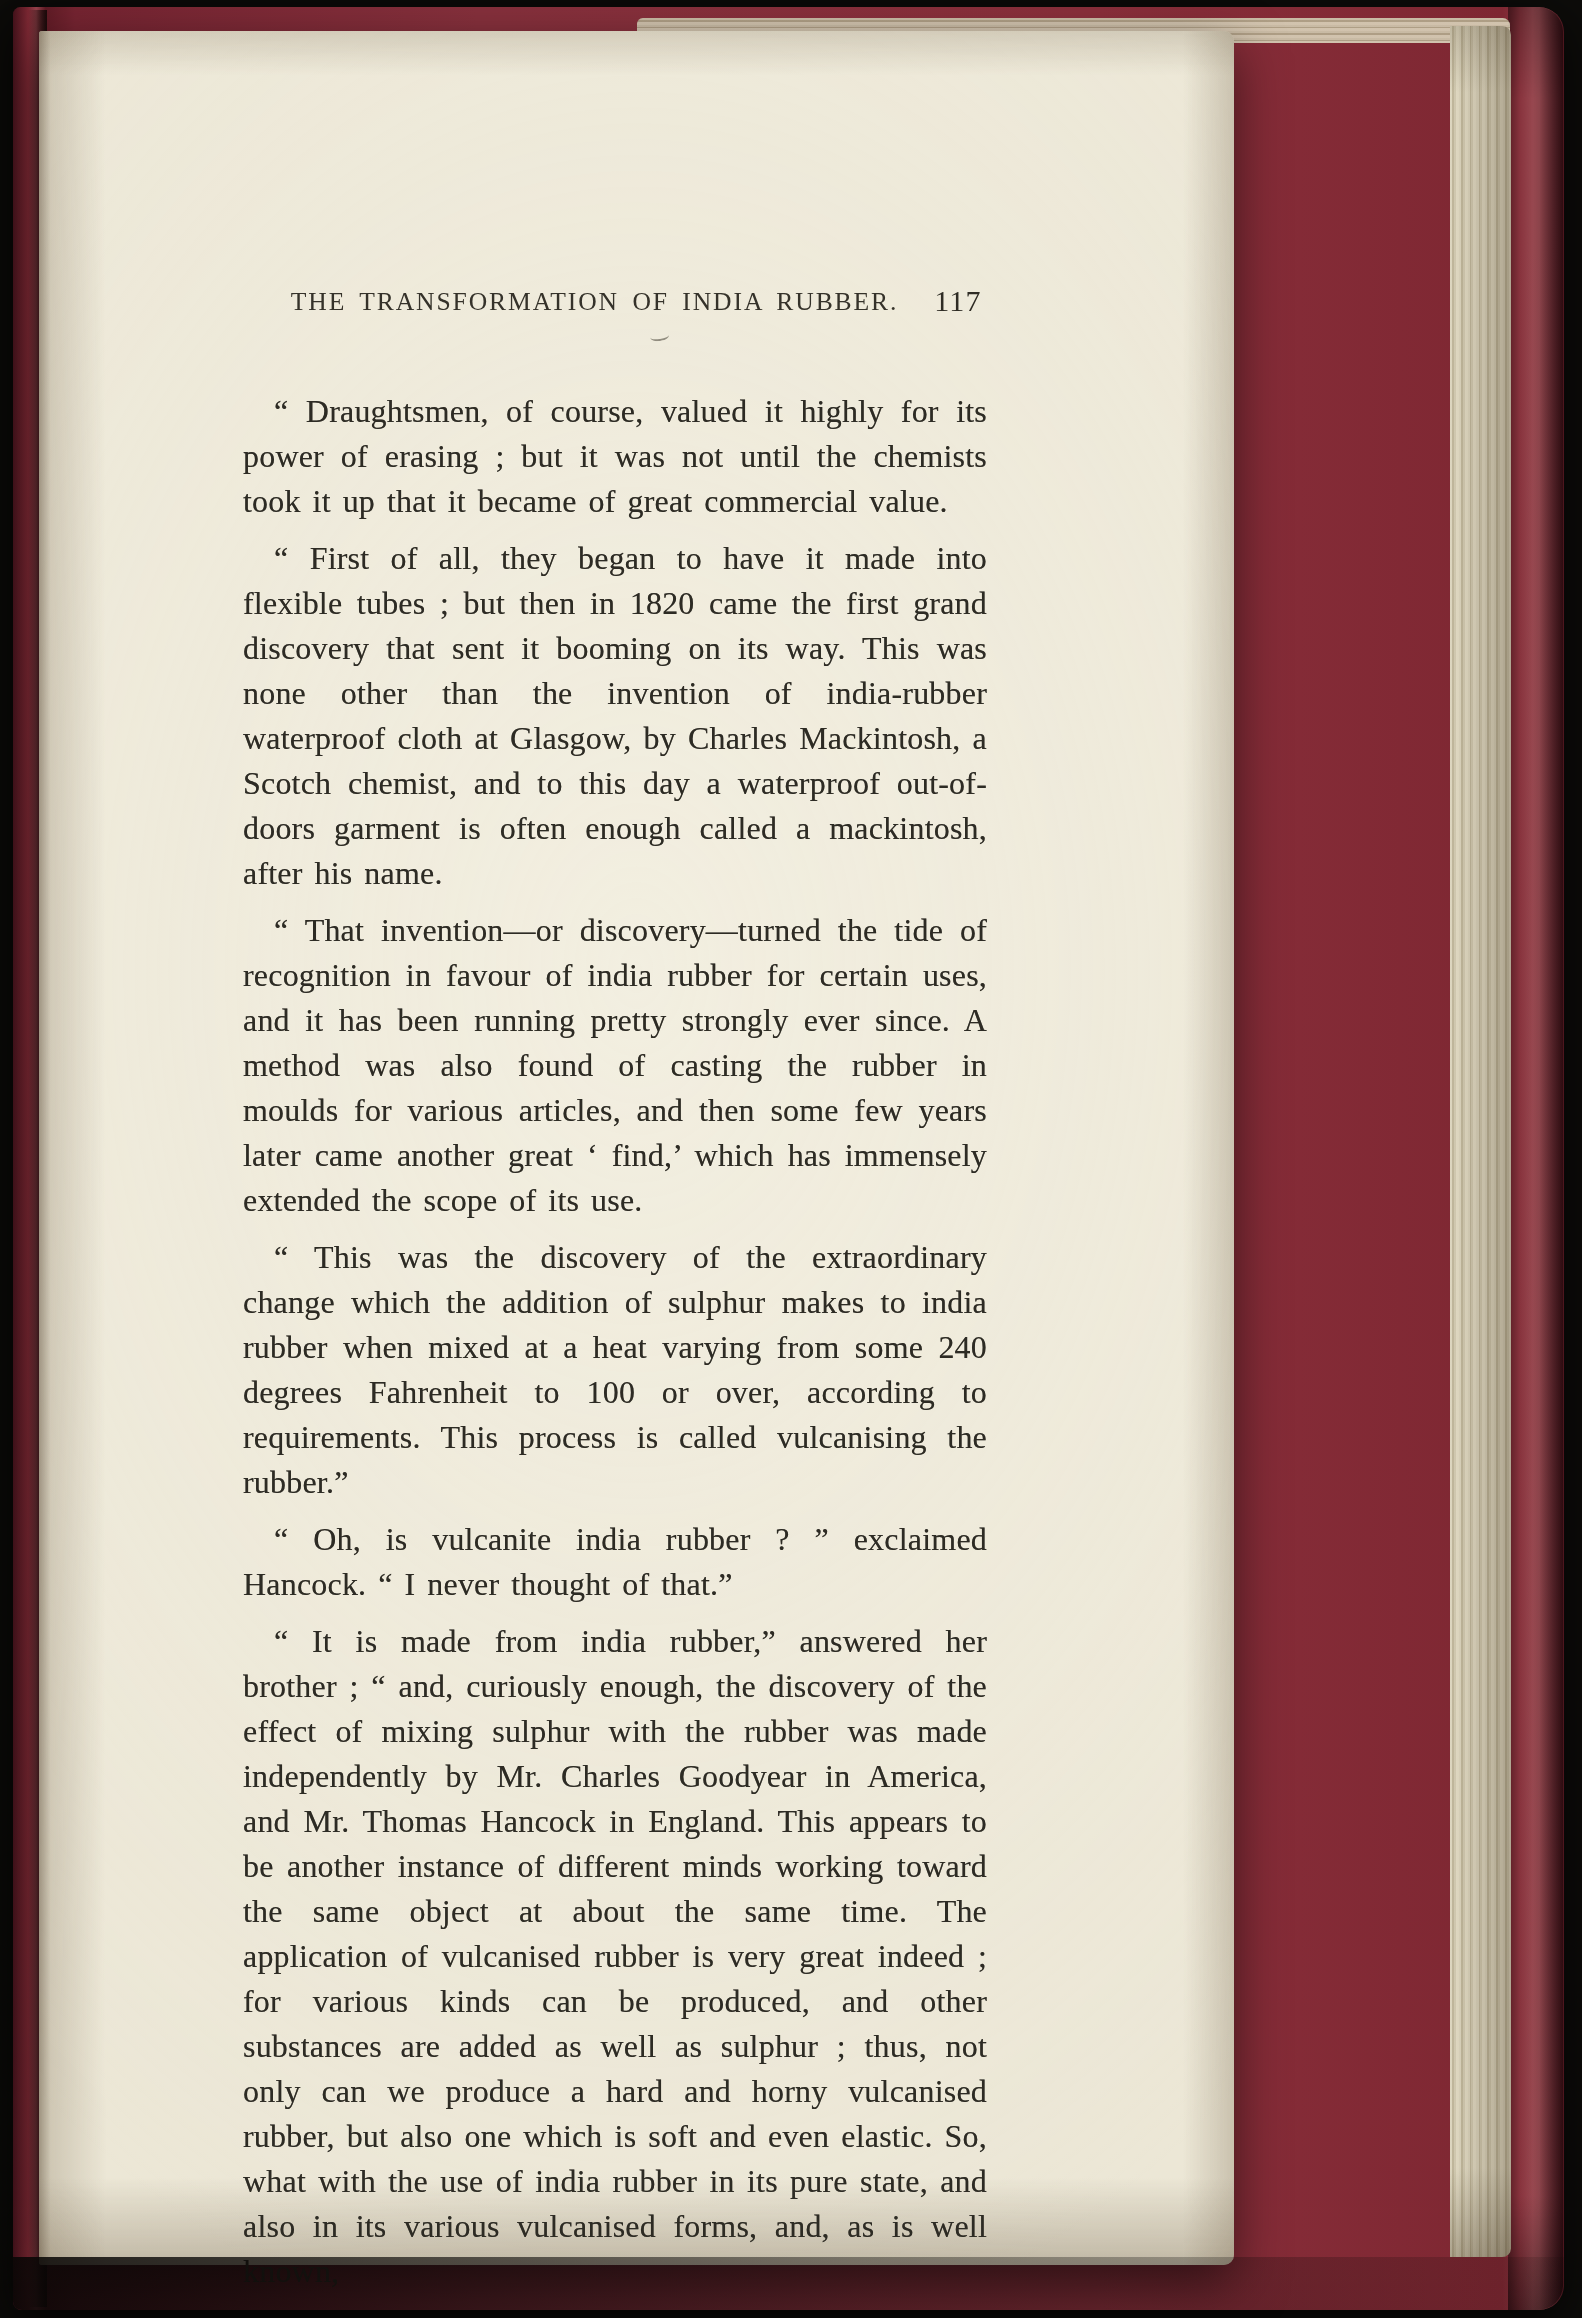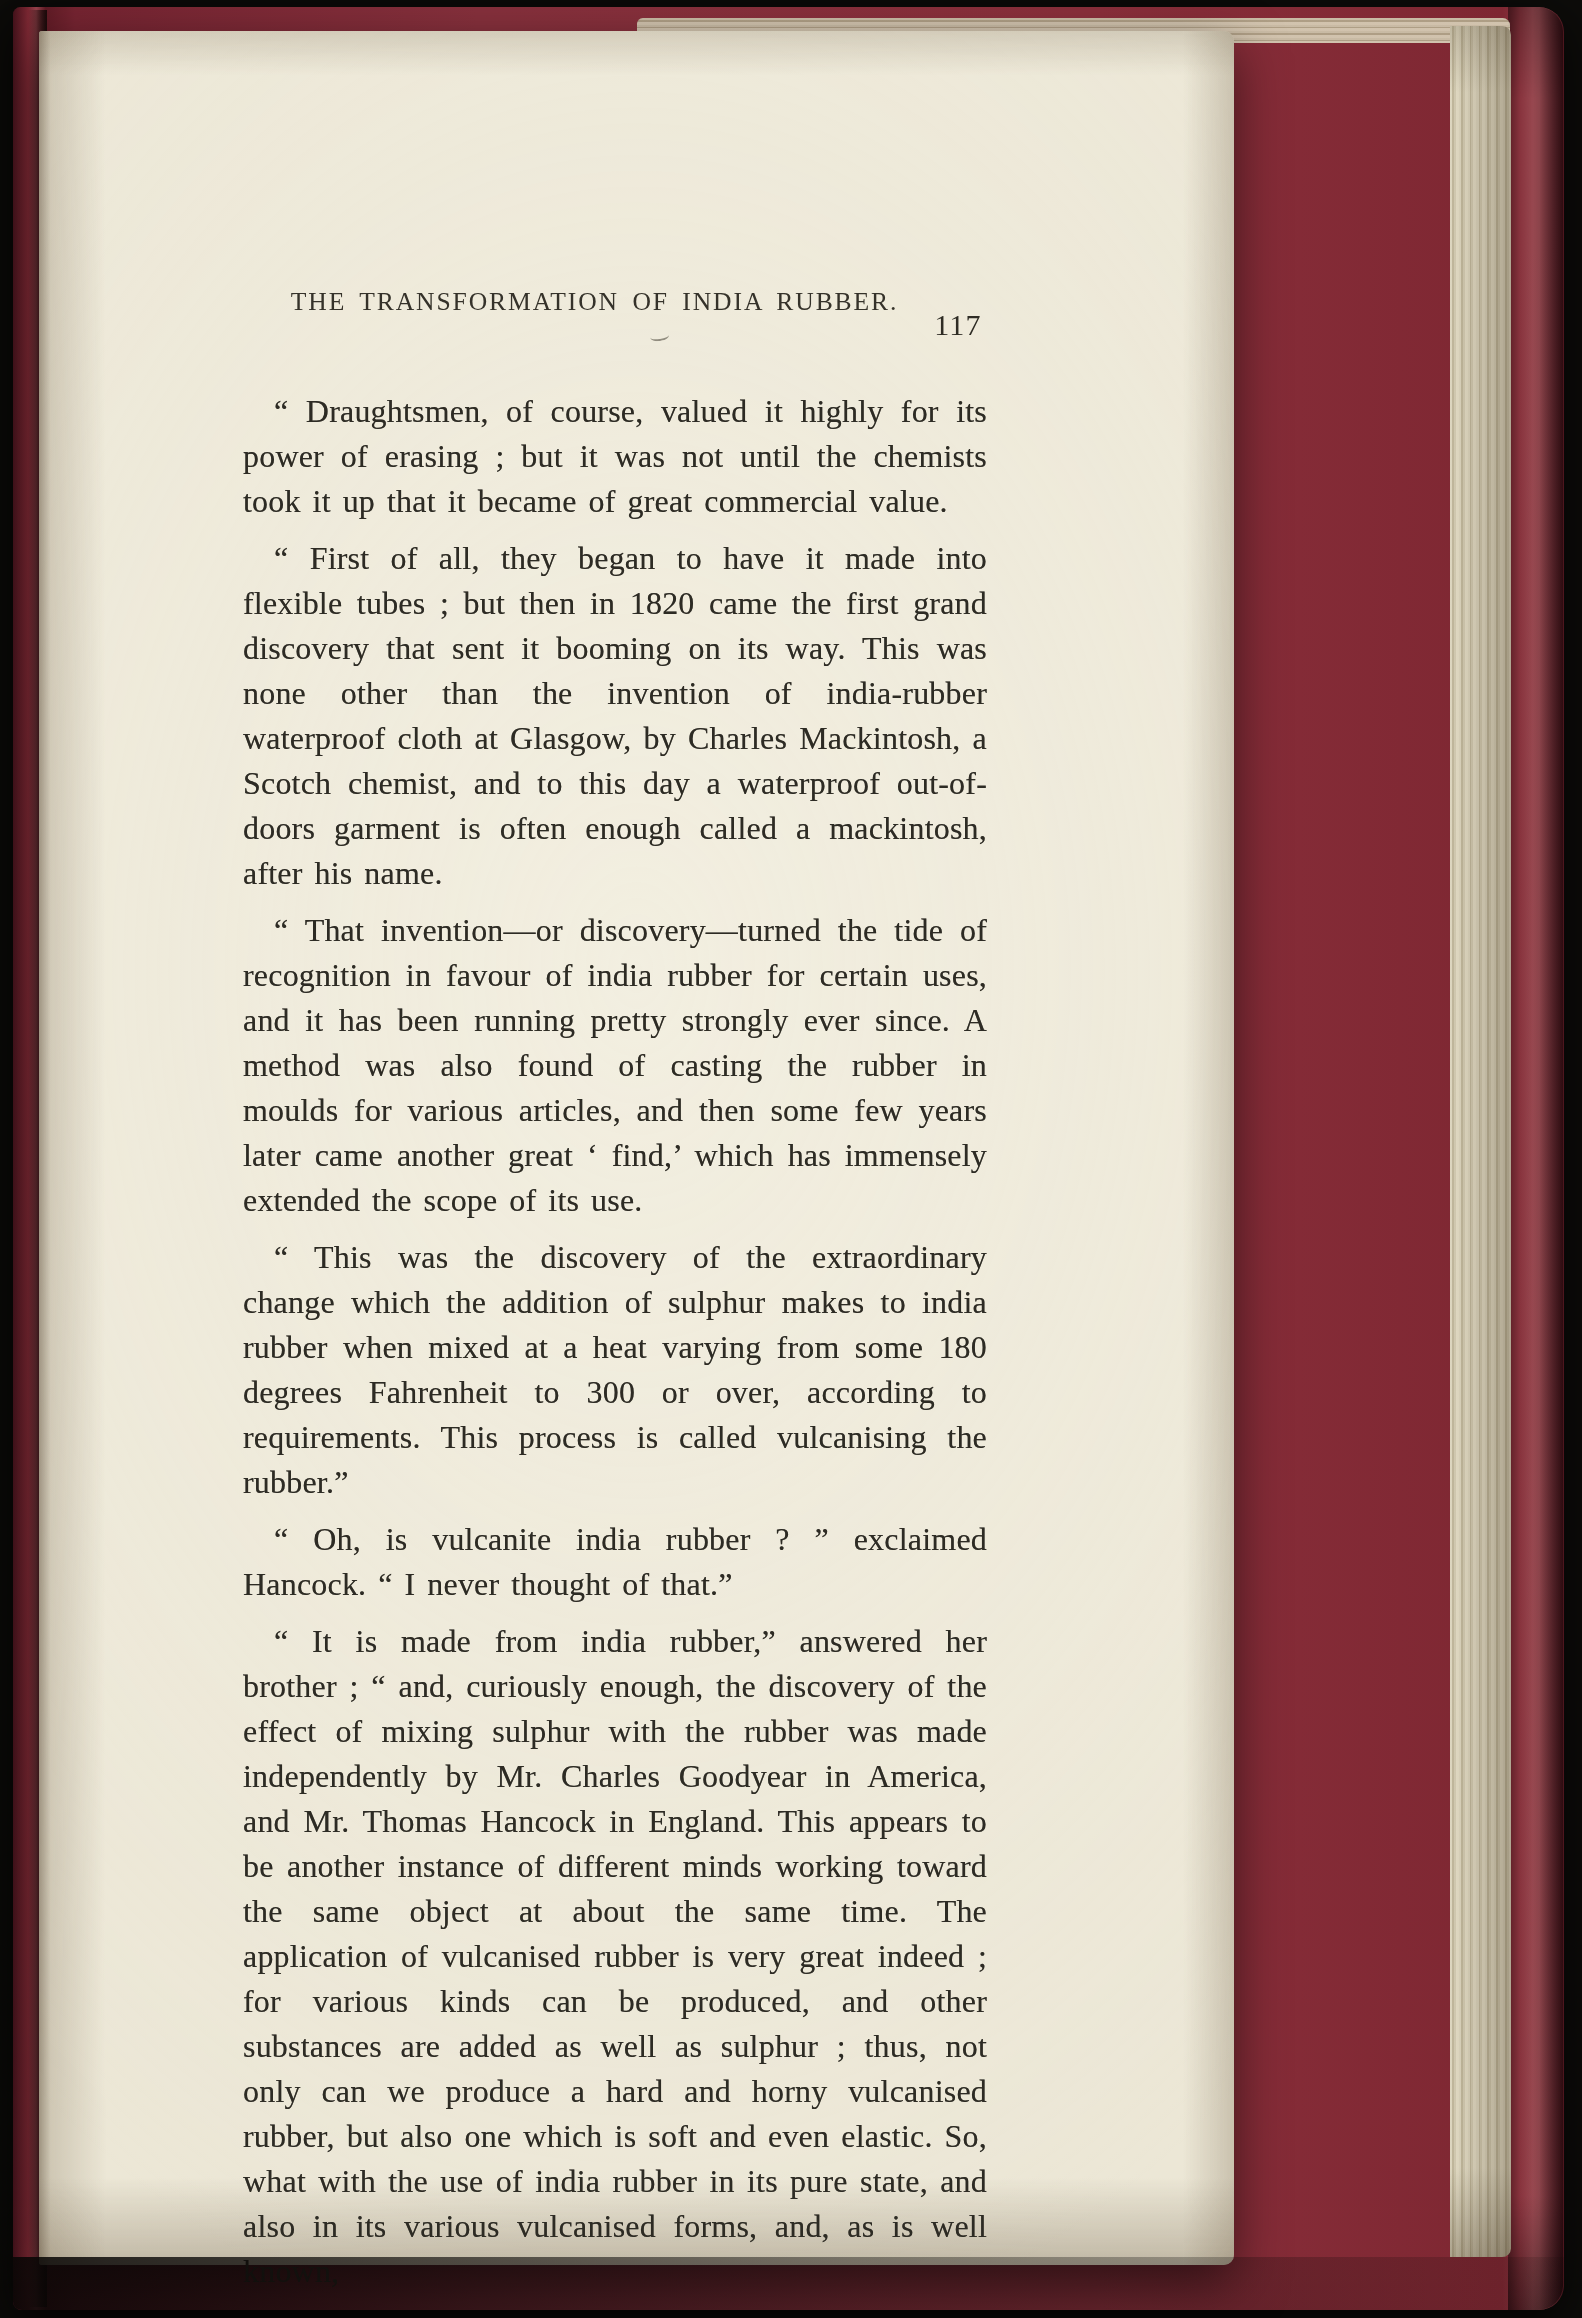--- a/index.html
+++ b/index.html
@@ -115,21 +115,20 @@
     letter-spacing: 1.9px;
     word-spacing: 5.1px;
     color: #35322a;
   }
   .page-number {
     position: absolute;
     right: 17.5px; top: -2.9px;
     font-size: 30px;
     letter-spacing: 1.1px;
     color: #2f2c25;
-    margin-top: 24px;
   }
   .print-mark {
     position: absolute;
     left: 54.5%; top: 45px;
     width: 19px; height: 7.3px;
     border-bottom: 2.2px solid rgba(70,64,52,.55);
     border-radius: 50%;
     transform: rotate(-8deg);
   }
 
@@ -162,21 +161,21 @@
       <div class="page-header">
         <span class="header-title">THE TRANSFORMATION OF INDIA RUBBER.</span>
         <span class="page-number">117</span>
         <span class="print-mark"></span>
       </div>
 
       <div class="text-block">
           <p>“ Draughtsmen, of course, valued it highly for its power of erasing ; but it was not until the chemists took it up that it became of great commercial value.</p>
           <p>“ First of all, they began to have it made into flexible tubes ; but then in 1820 came the first grand discovery that sent it booming on its way.  This was none other than the invention of india-rubber waterproof cloth at Glasgow, by Charles Mackintosh, a Scotch chemist, and to this day a waterproof out-of-doors garment is often enough called a mackintosh, after his name.</p>
           <p>“ That invention—or discovery—turned the tide of recognition in favour of india rubber for certain uses, and it has been running pretty strongly ever since.  A method was also found of casting the rubber in moulds for various articles, and then some few years later came another great ‘ find,’ which has immensely extended the scope of its use.</p>
-          <p>“ This was the discovery of the extraordinary change which the addition of sulphur makes to india rubber when mixed at a heat varying from some 180 degrees Fahrenheit to 300 or over, according to requirements.  This process is called vulcanising the rubber.”</p>
+          <p>“ This was the discovery of the extraordinary change which the addition of sulphur makes to india rubber when mixed at a heat varying from some 240 degrees Fahrenheit to 100 or over, according to requirements.  This process is called vulcanising the rubber.”</p>
           <p>“ Oh, is vulcanite india rubber ? ” exclaimed Hancock. “ I never thought of that.”</p>
           <p>“ It is made from india rubber,” answered her brother ; “ and, curiously enough, the discovery of the effect of mixing sulphur with the rubber was made independently by Mr. Charles Goodyear in America, and Mr. Thomas Hancock in England.  This appears to be another instance of different minds working toward the same object at about the same time.  The application of vulcanised rubber is very great indeed ; for various kinds can be produced, and other substances are added as well as sulphur ; thus, not only can we produce a hard and horny vulcanised rubber, but also one which is soft and even elastic.  So, what with the use of india rubber in its pure state, and also in its various vulcanised forms, and, as is well known,</p>
         </div>
 
     </div>
   </div>
 
   <div class="bottom-shade"></div>
 
 </div>

